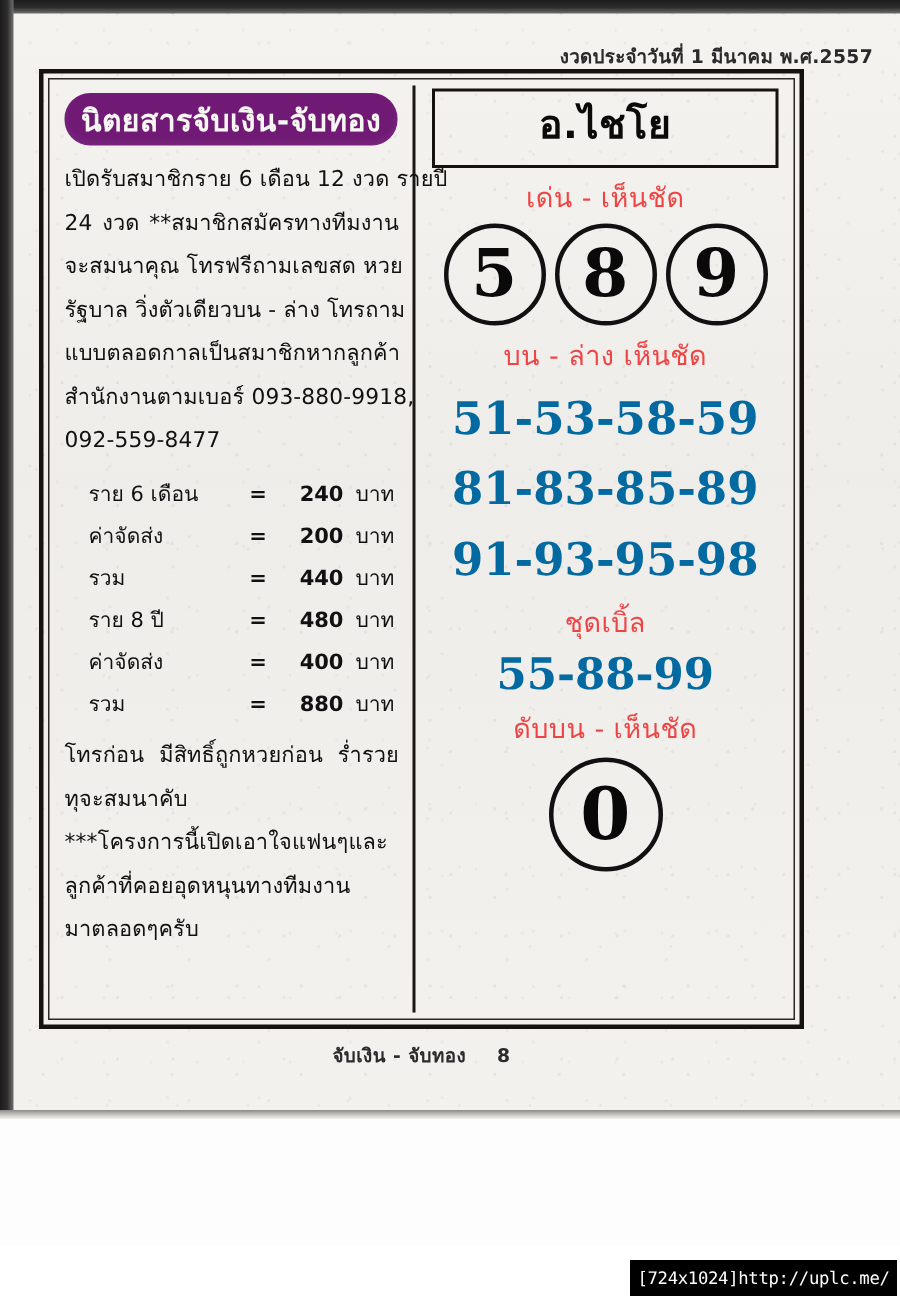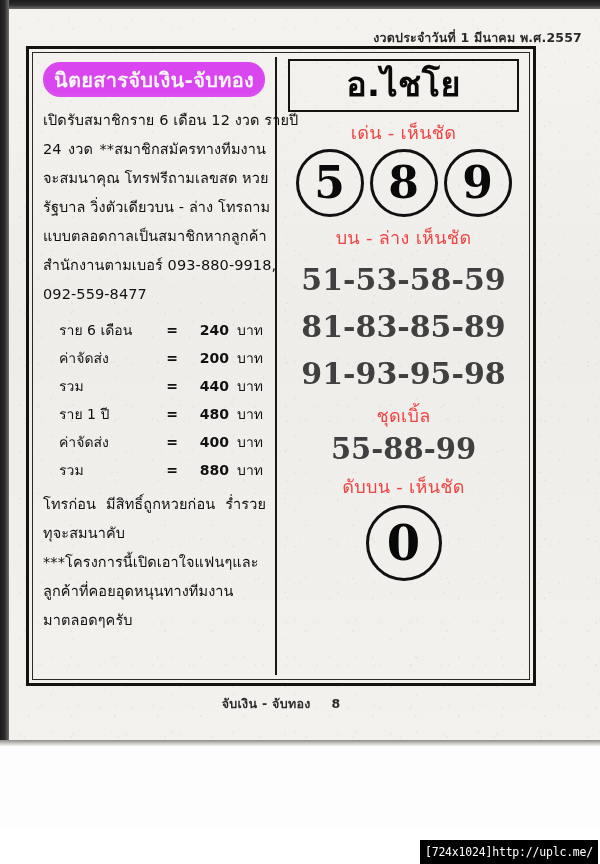--- a/index.html
+++ b/index.html
@@ -86,21 +86,21 @@
   #left-column  { width: 242px; padding: 6px 9px 0 10px; }
   #column-divider {
     width: 0; border-left: 2px solid #1a1714; margin: 4px 0;
   }
   #right-column { flex: 1; padding: 4px 6px 0 7px; text-align: center; }
 
   
   #magazine-banner {
     height: 35px;
     margin: 3px 1px 9px 0;
-    background: #d946ef;
+    background: #701a75;
     border-radius: 17px;
     display: flex;
     align-items: center;
     justify-content: center;
     color: #f7f6f3;
     font-size: 20px;
     font-weight: 700;
     letter-spacing: .3px;
     box-shadow: inset 0 -2px 5px rgba(255,255,255,.07);
   }
@@ -131,21 +131,21 @@
   #price-table td.p-val .unit { font-weight: 400; margin-left: 8px; }
 
   
   #guru-name-box {
     border: 2px solid #16130f;
     margin: 2px 4px 0 4px;
     padding: 3px 0 6px 0;
     background: transparent;
   }
   #guru-name {
-    font-size: 34px;
+    font-size: 26px;
     font-weight: 700;
     color: #0b0a09;
     line-height: 40px;
     letter-spacing: .5px;
   }
   .section-caption {
     font-size: 18px;
     color: #ef4444;
     margin: 9px 0 4px 0;
     line-height: 24px;
@@ -165,21 +165,21 @@
     font-family: "DejaVu Serif", serif;
     font-size: 44px;
     font-weight: 700;
     color: #0a0a0a;
     line-height: 1;
   }
   .number-row {
     font-family: "DejaVu Serif", serif;
     font-size: 30px;
     font-weight: 700;
-    color: #404040;
+    color: #0369a1;
     letter-spacing: 0px;
     margin: 13px 0 13px 0;
     line-height: 34px;
   }
   #double-set-numbers {
     font-size: 29px;
     margin: 4px 0 6px 0;
   }
   #kill-digit-circle {
     width: 70px; height: 70px;
@@ -269,21 +269,21 @@
             </td>
           </tr>
           <tr>
             <td class="p-label">รวม</td>
             <td class="p-eq">=</td>
             <td class="p-val">
               <span class="amt">440</span><span class="unit">บาท</span>
             </td>
           </tr>
           <tr>
-            <td class="p-label">ราย 1 ปี</td>
+            <td class="p-label">ราย 8 ปี</td>
             <td class="p-eq">=</td>
             <td class="p-val">
               <span class="amt">480</span><span class="unit">บาท</span>
             </td>
           </tr>
           <tr>
             <td class="p-label">ค่าจัดส่ง</td>
             <td class="p-eq">=</td>
             <td class="p-val">
               <span class="amt">400</span><span class="unit">บาท</span>

